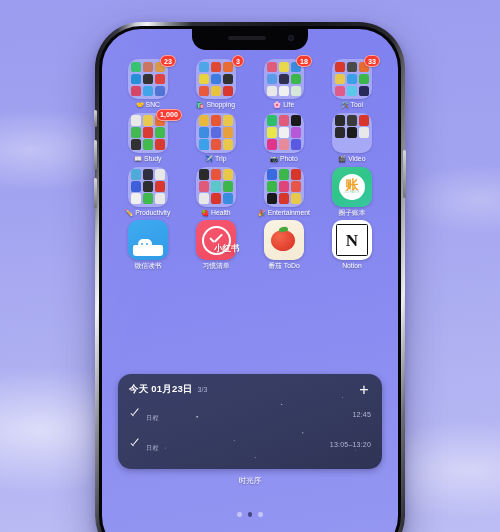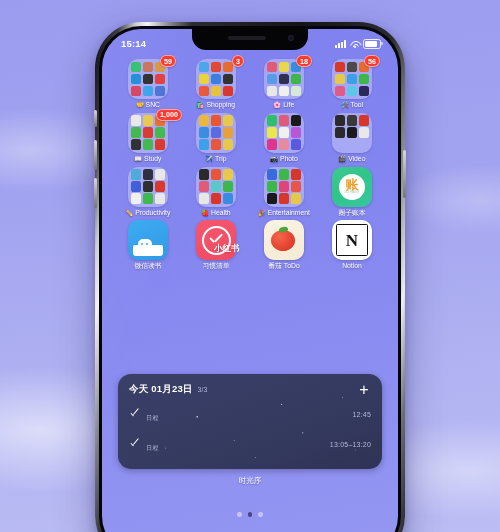--- a/index.html
+++ b/index.html
@@ -210,43 +210,26 @@
     <div class="btn-side btn-pwr"></div>
 
     <div class="bezel">
       <div class="screen">
 
         <div class="notch">
           <div class="speaker"></div>
           <div class="cam"></div>
         </div>
 
-        <div class="statusbar">
-          <div>15:14</div>
-          <div class="sb-right">
-            <span class="sig">
-                <i></i>
-                <i></i>
-                <i></i>
-                <i></i>
-              </span>
-            <span class="wifi">
-                <span class="dot"></span>
-              </span>
-            <span class="batt">
-                <i></i>
-              </span>
-          </div>
-        </div>
 
         <div class="grid">
 
           <div class="row">
             <div class="cell">
-              <div class="badge">59</div>
+              <div class="badge">23</div>
               <div class="folder">
                 <span class="mini" style="background:#2fbf6b"></span>
                   <span class="mini" style="background:#c9705a"></span>
                   <span class="mini" style="background:#d8953f"></span>
                 <span class="mini" style="background:#1c8ad6"></span>
                   <span class="mini" style="background:#2a2a2a"></span>
                   <span class="mini" style="background:#e03b3b"></span>
                 <span class="mini" style="background:#d43d5e"></span>
                   <span class="mini" style="background:#3aa0e8"></span>
                   <span class="mini" style="background:#4a6fd4"></span>
@@ -289,21 +272,21 @@
                   <span class="mini" style="background:#f0f0f0"></span>
                   <span class="mini" style="background:#d8e8d8"></span>
               </div>
               <div class="label">
                 <span class="emo">🌸</span>
                 <span>Life</span>
               </div>
             </div>
 
             <div class="cell">
-              <div class="badge">56</div>
+              <div class="badge">33</div>
               <div class="folder">
                 <span class="mini" style="background:#d8382b"></span>
                   <span class="mini" style="background:#4a4a4a"></span>
                   <span class="mini" style="background:#e86a2f"></span>
                 <span class="mini" style="background:#e8c84a"></span>
                   <span class="mini" style="background:#3aa0e8"></span>
                   <span class="mini" style="background:#3cb84a"></span>
                 <span class="mini" style="background:#e05a8a"></span>
                   <span class="mini" style="background:#5ac8e8"></span>
                   <span class="mini" style="background:#2a2a5a"></span>

